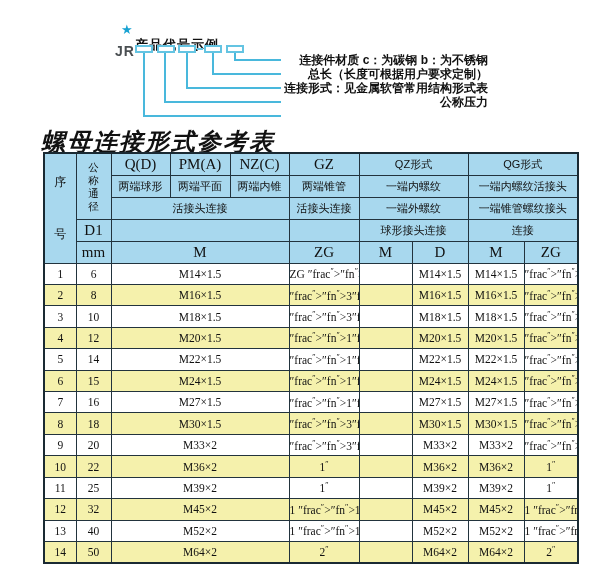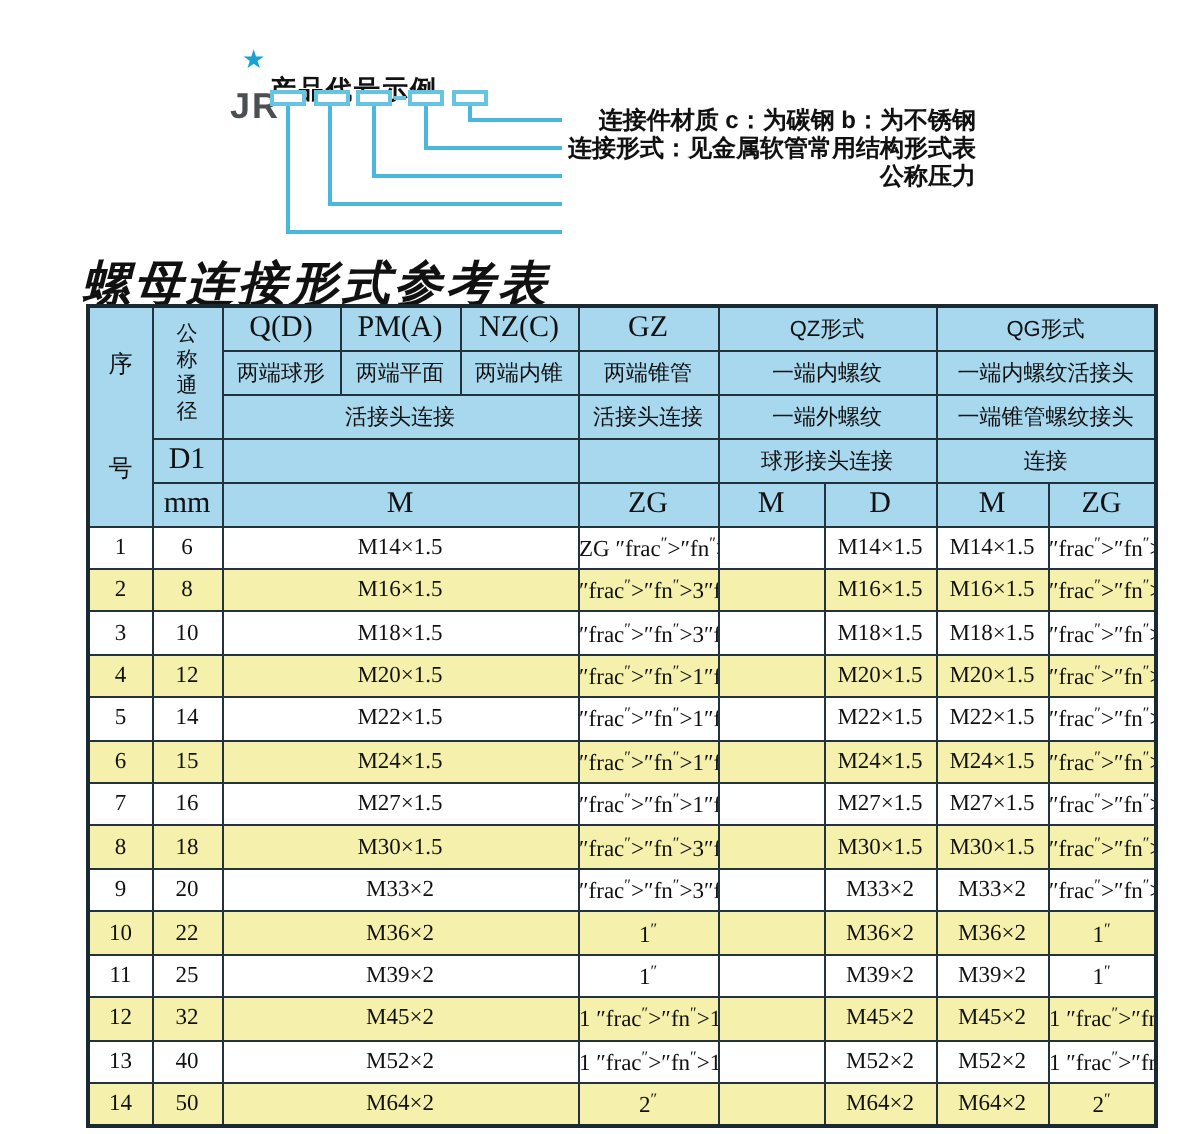--- a/index.html
+++ b/index.html
@@ -5,21 +5,21 @@
   * { margin:0; padding:0; box-sizing:border-box; }
   html,body { background:#ffffff; }
   .page {
     position:relative; width:600px; height:567px; background:#ffffff;
     font-family:"Liberation Sans", sans-serif; color:#111; overflow:hidden;
   }
   
   .diagram { position:absolute; left:0; top:0; width:600px; height:128px; }
   .star { position:absolute; left:121px; top:23px; color:#18a2d2; font-size:13px; line-height:14px; }
   .diag-title { position:absolute; left:135px; top:36px; font-size:13px; font-weight:bold; letter-spacing:1px; }
-  .code-prefix { position:absolute; left:115px; top:43px; font-size:18px; font-weight:bold; color:#4a4f52; letter-spacing:1px; }
+  .code-prefix { position:absolute; left:115px; top:43px; font-size:14px; font-weight:bold; color:#4a4f52; letter-spacing:1px; }
   .code-box { position:absolute; top:45px; width:18px; height:8px; border:2px solid #64c4e2; background:#fff; }
   .b1{left:135px}.b2{left:157px}.b3{left:178px}.b4{left:204px}.b5{left:226px}
   .code-dash { position:absolute; left:197px; top:48px; width:6px; height:2px; background:#64c4e2; }
   .vline { position:absolute; width:2px; background:#49b8dc; top:53px; }
   .hline { position:absolute; height:2px; background:#49b8dc; }
   .v1{left:234px;height:8px}.v2{left:212px;height:22px}.v3{left:186px;height:36px}.v4{left:164px;height:50px}.v5{left:143px;height:64px}
   .h1{top:59px;left:234px;width:47px}.h2{top:73px;left:212px;width:69px}.h3{top:87px;left:186px;width:95px}.h4{top:101px;left:164px;width:117px}.h5{top:115px;left:143px;width:138px}
   .diag-labels { position:absolute; left:284px; top:53px;text-align:right; }
   .diag-label { height:14px; line-height:14px; font-size:12px; font-weight:bold; white-space:nowrap; }
   
@@ -69,20 +69,21 @@
     <span class="vline v4"></span>
     <span class="vline v5"></span>
     <span class="hline h1"></span>
     <span class="hline h2"></span>
     <span class="hline h3"></span>
     <span class="hline h4"></span>
     <span class="hline h5"></span>
 
     <div class="diag-labels">
       <div class="diag-label">连接件材质  c：为碳钢  b：为不锈钢</div>
+      <div class="diag-label">总长（长度可根据用户要求定制）</div>
       <div class="diag-label">连接形式：见金属软管常用结构形式表</div>
       <div class="diag-label">公称压力</div>
     </div>
   </div>
 
   <div class="section-title">螺母连接形式参考表</div>
 
   <table class="ref">
     <colgroup>
       <col style="width:32px">

